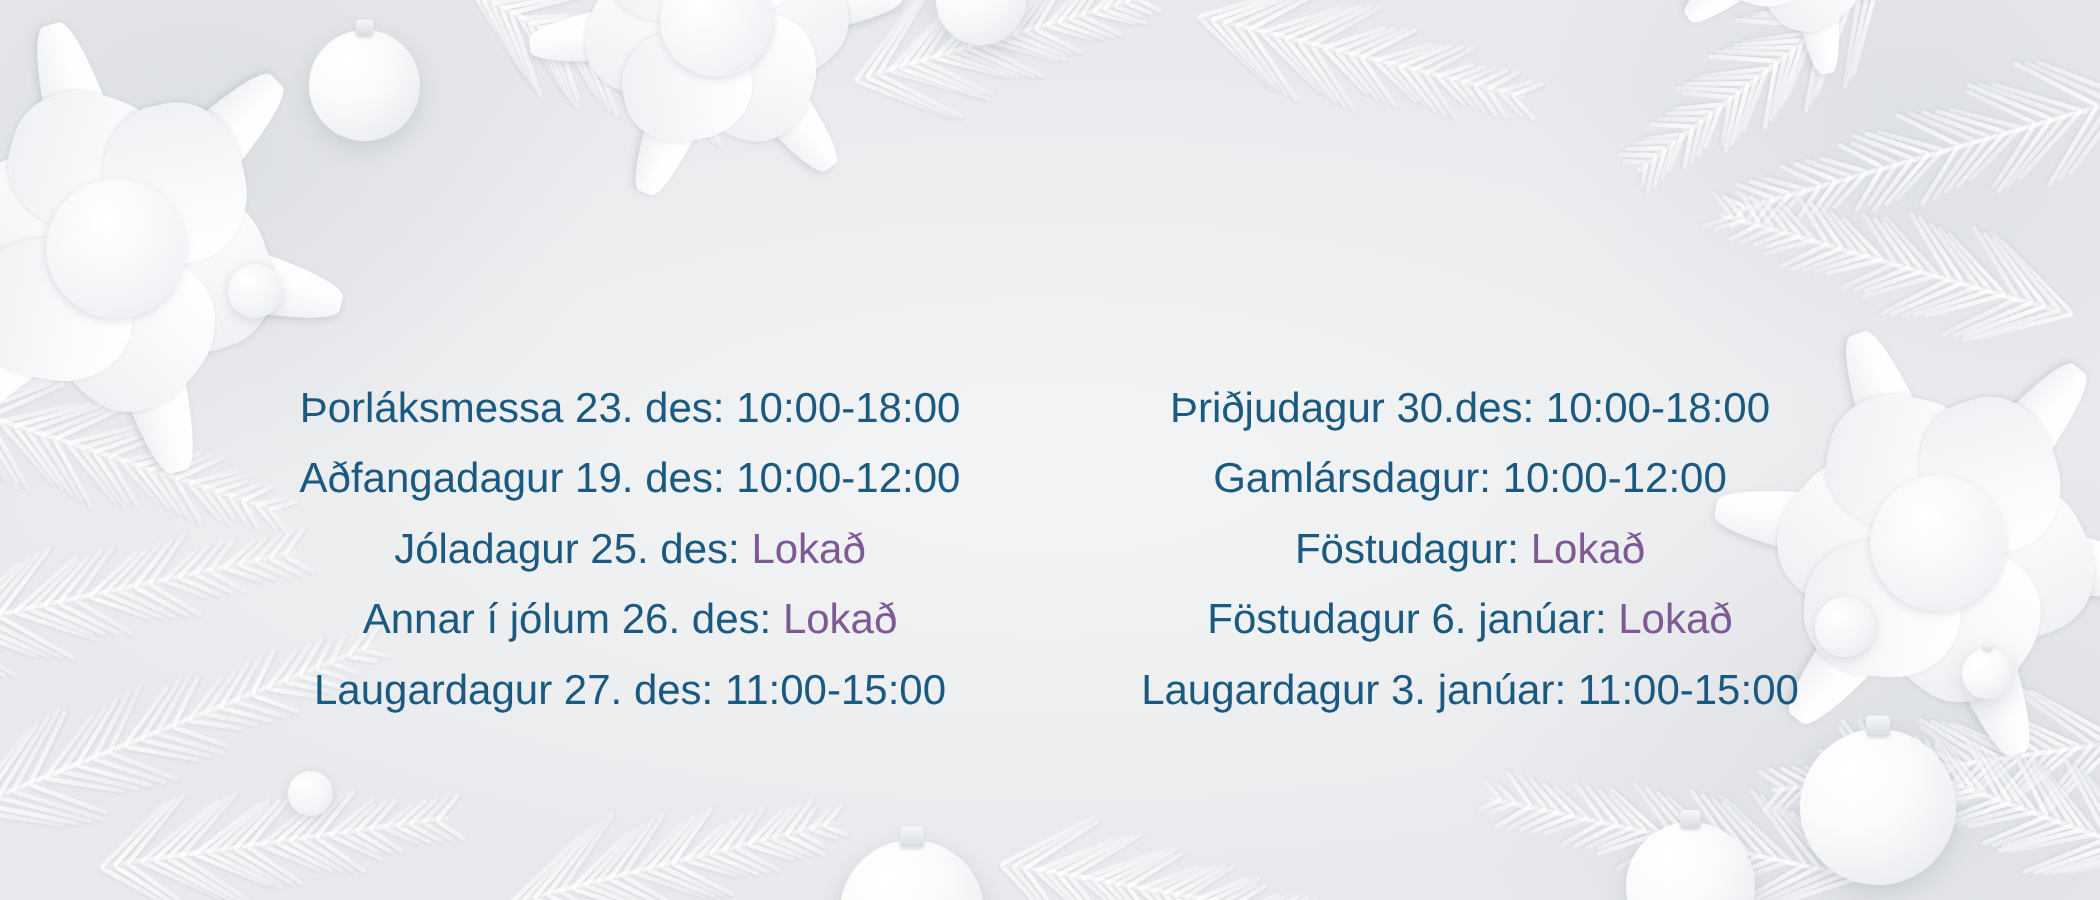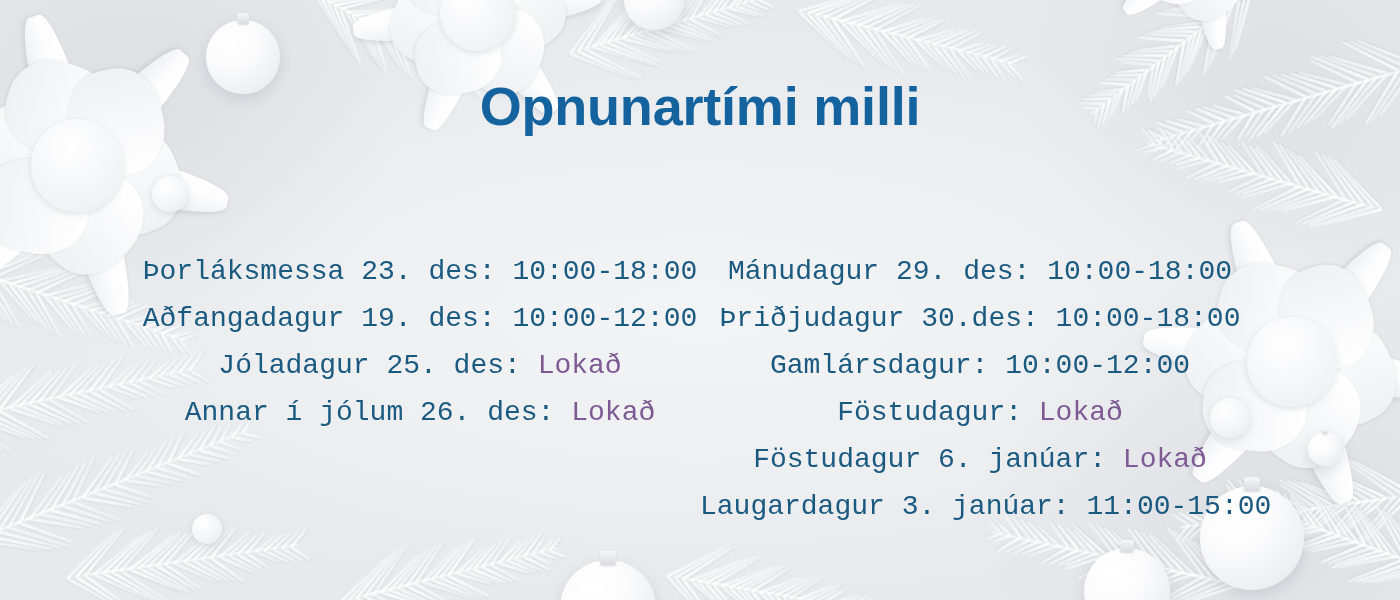--- a/index.html
+++ b/index.html
@@ -201,21 +201,20 @@
   }
   .column {
     width: 560px;
     text-align: center;
   }
   .hours-line {
     color: #1b5a80;
     font-size: 28px;
     line-height: 47px;
     white-space: nowrap;
-    font-family: Liberation Mono, monospace;
   }
   .closed {
     color: #7d5a94;
   }
 </style>
 </head>
 <body>
 
 <div id="banner">
 
@@ -1066,32 +1065,31 @@
     <div class="bauble" id="bauble-r-small"></div>
 
     <div class="bauble-glitter" id="glitter-tl"></div>
     <div class="bauble-glitter" id="glitter-r"></div>
     <div class="bauble-glitter" id="glitter-b"></div>
   </div>
 
   <div id="content">
 
     <div id="title">
-      <span class="line">Opnunartími milli</span>
     </div>
 
     <div id="columns">
       <div class="column" id="left-column">
           <div class="hours-line"><span>Þorláksmessa 23. des: </span><span>10:00-18:00</span></div>
           <div class="hours-line"><span>Aðfangadagur 19. des: </span><span>10:00-12:00</span></div>
           <div class="hours-line"><span>Jóladagur 25. des: </span><span class="closed">Lokað</span></div>
           <div class="hours-line"><span>Annar í jólum 26. des: </span><span class="closed">Lokað</span></div>
+          <div class="hours-line"><span>Laugardagur 27. des: </span><span>11:00-15:00</span></div>
         </div>
       <div class="column" id="right-column">
-          <div class="hours-line"><span>Mánudagur 29. des: </span><span>10:00-18:00</span></div>
           <div class="hours-line"><span>Þriðjudagur 30.des: </span><span>10:00-18:00</span></div>
           <div class="hours-line"><span>Gamlársdagur: </span><span>10:00-12:00</span></div>
           <div class="hours-line"><span>Föstudagur: </span><span class="closed">Lokað</span></div>
           <div class="hours-line"><span>Föstudagur 6. janúar: </span><span class="closed">Lokað</span></div>
           <div class="hours-line"><span>Laugardagur 3. janúar: </span><span>11:00-15:00</span></div>
         </div>
     </div>
 
   </div>
 </div>

